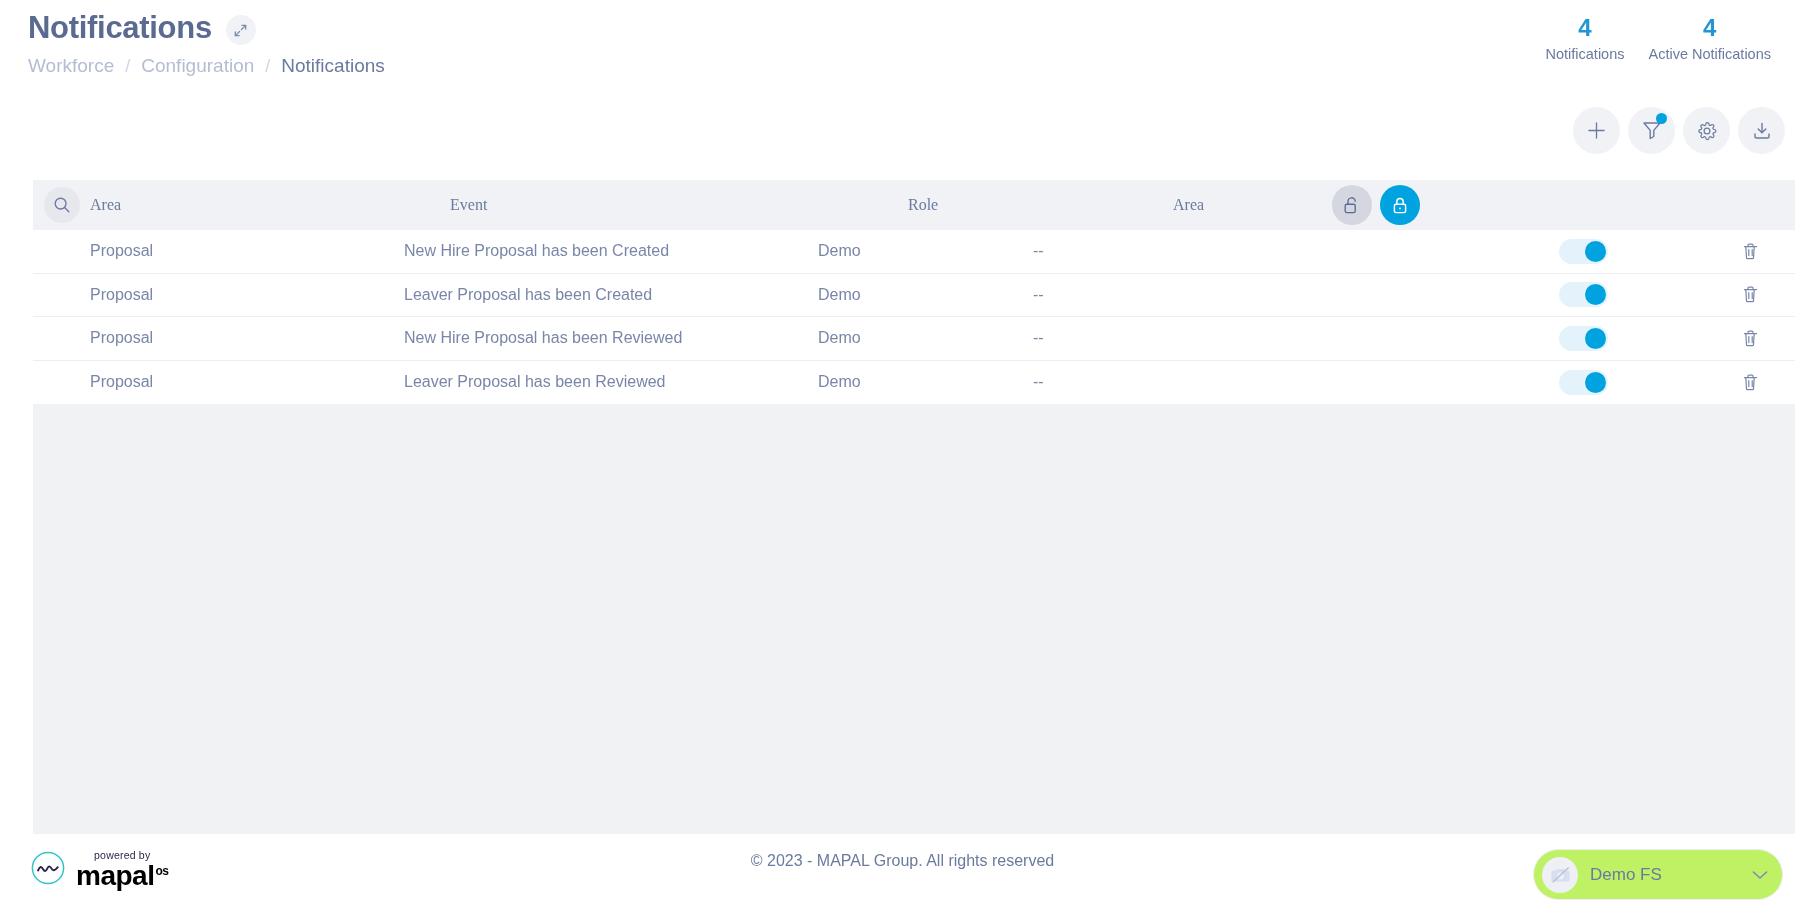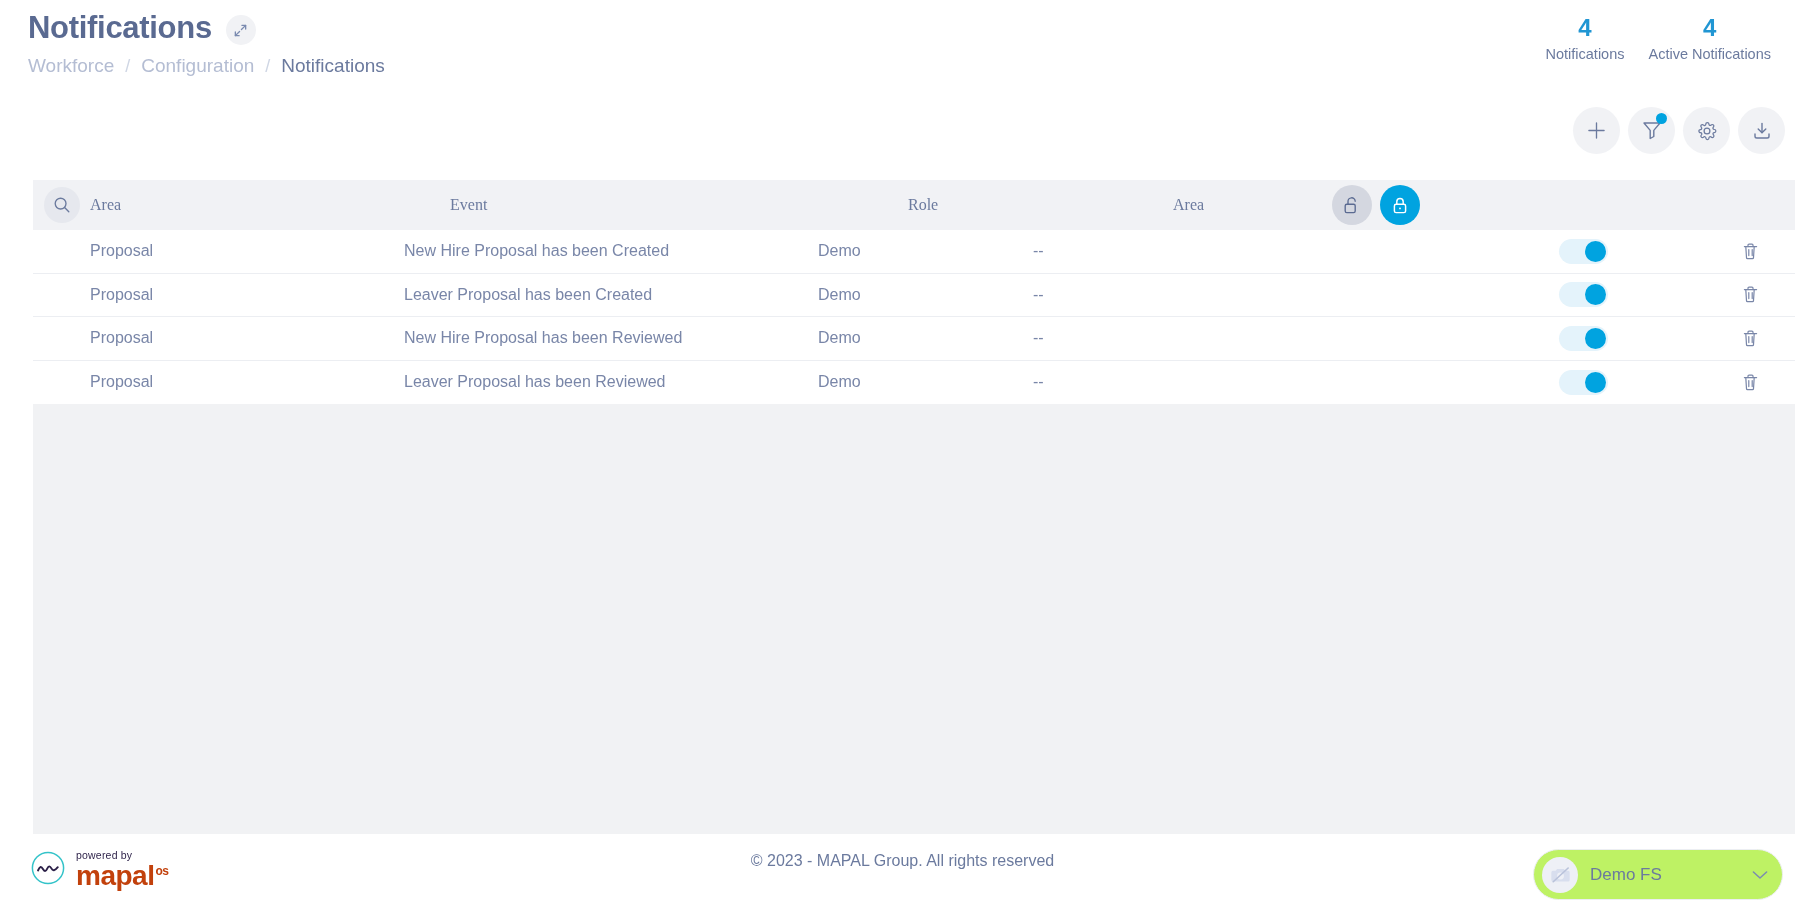--- a/index.html
+++ b/index.html
@@ -153,24 +153,24 @@
   
   .footer {
     position: absolute; left: 0; bottom: 0; width: 1805px; height: 81px;
   }
   .brand {
     position: absolute; left: 30px; top: 16px;
     display: flex; align-items: center; gap: 10px;
   }
   .brand-text { display: flex; flex-direction: column; line-height: 1; }
   .powered-by {
-    font-size: 10.5px; color: #2b1f47; letter-spacing: 0.2px; margin-bottom: 1px;
+    font-size: 10.5px; color: #2b1f47; letter-spacing: 0.2px; margin-bottom: 1px; text-align: center;
   }
   .mapal-word {
-    font-size: 28px; color: #c2410c; font-weight: bold;
+    font-size: 28px; color: #000000; font-weight: bold;
     letter-spacing: -0.5px; display: flex; align-items: flex-start;
   }
   .mapal-os { font-size: 12px; margin-top: 3px; margin-left: 1px; }
 
   .footer-center {
     position: absolute; left: 50%; transform: translateX(-50%);
     top: 14px; text-align: center;
   }
   .privacy-link {
     font-size: 16px; color: #2196d3; text-decoration: none; cursor: pointer;

